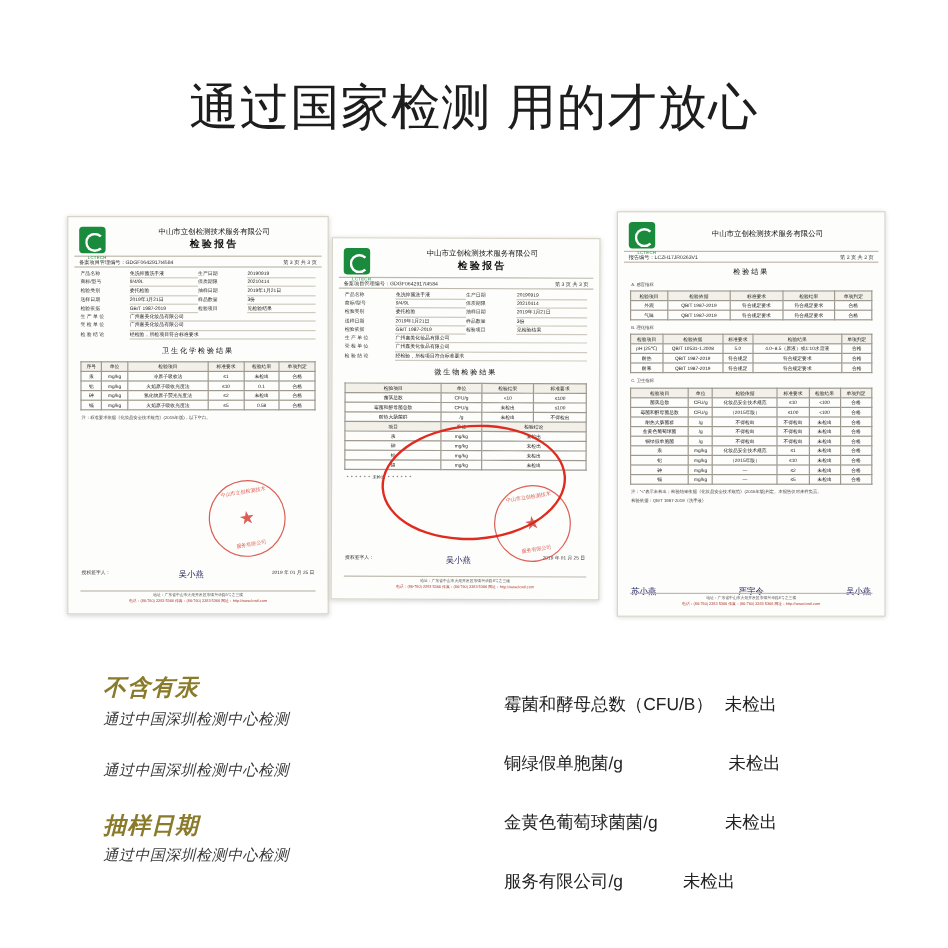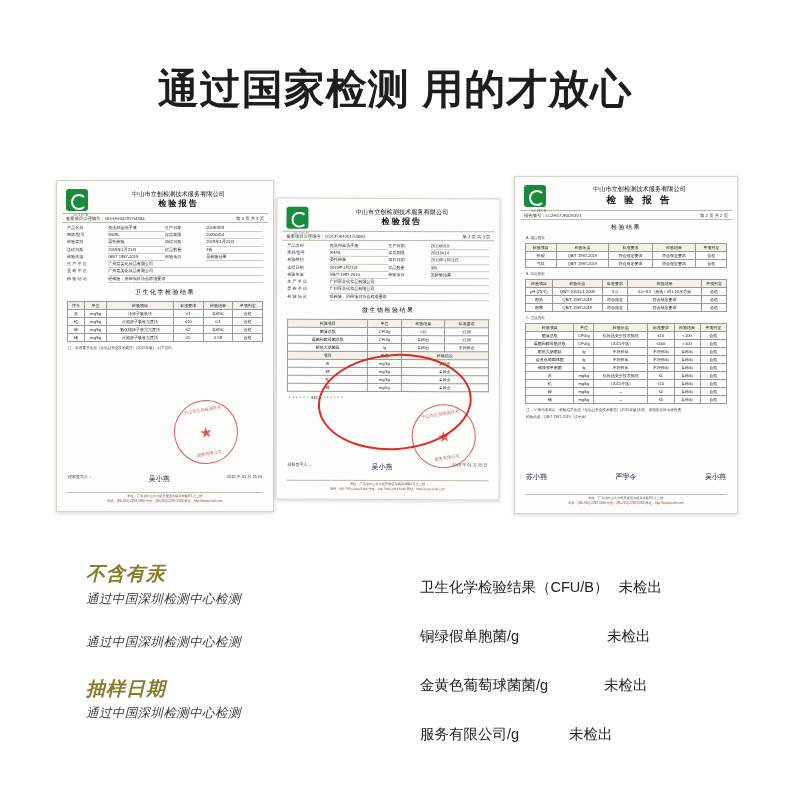--- a/index.html
+++ b/index.html
@@ -21,21 +21,21 @@
   }
 
   
   .headline {
     position: absolute;
     top: 62px;
     left: 0;
     width: 790px;
     text-align: center;
     font-size: 41px;
-    font-weight: bold;
+    font-weight: normal;
     letter-spacing: 1px;
     color: #1d1d1d;
     font-family: "Liberation Sans", sans-serif;
   }
 
   
   .certs {
     position: absolute;
     top: 170px;
     left: 0;
@@ -54,21 +54,20 @@
   .cert-c { left: 514px; top: 6px;   width: 222px; height: 336px; }
 
   .c-inner { position: absolute; inset: 5px; }
 
   
   .c-head {
     display: flex;
     align-items: center;
     padding: 3px 4px 2px 4px;
     border-bottom: 1px solid #bdb9ae;
-    font-family: Liberation Serif, serif;
   }
   .logo {
     width: 22px; height: 22px;
     background: #1a8a3c;
     border-radius: 3px;
     position: relative;
     flex: 0 0 auto;
     margin-right: 5px;
   }
   .logo:after {
@@ -600,21 +599,20 @@
     </div>
 
     <div class="cert cert-c">
       <div class="c-inner">
         <div class="c-head">
           <div class="logo">
             <div class="logo-txt">LCTECH</div>
           </div>
           <div class="c-title-wrap">
             <div class="c-company">中山市立创检测技术服务有限公司</div>
-            <div class="c-title big">检 验 报 告</div>
           </div>
         </div>
         <div class="c-subline">
           <span>报告编号：LCZH17JR0263V1</span>
           <span>第 2 页 共 2 页</span>
         </div>
 
         <div class="c-section-title">检验结果</div>
 
         <div class="note" style="padding-bottom:0">A. 感官指标</div>
@@ -760,21 +758,21 @@
                 <td>≤5</td>
                 <td>未检出</td>
                 <td>合格</td>
               </tr>
         </tbody>
           </table>
 
         <div class="note">注：“&lt;”表示未检出；检验结果依据《化妆品安全技术规范》(2015年版)判定。本报告仅对来样负责。</div>
         <div class="note" style="padding-top:0">检验依据：QB/T 1987-2019《洗手液》</div>
 
-        <div class="sig" style="bottom:26px">
+        <div class="sig" style="bottom:10px">
           <span>
             <span class="sig-hand">苏小燕</span>
           </span>
           <span>
             <span class="sig-hand">严宇令</span>
           </span>
           <span>
             <span class="sig-hand">吴小燕</span>
           </span>
         </div>
@@ -797,21 +795,21 @@
       <div class="claim-sub">通过中国深圳检测中心检测</div>
     </div>
     <div class="claim">
       <div class="claim-title">抽样日期</div>
       <div class="claim-sub">通过中国深圳检测中心检测</div>
     </div>
   </div>
 
   <div class="results">
     <div class="result-row r1">
-      <span class="result-name">卫生化学检验结果（CFU/B）</span>
+      <span class="result-name">霉菌和酵母总数（CFU/B）</span>
       <span class="result-val">未检出</span>
     </div>
     <div class="result-row r2">
       <span class="result-name">铜绿假单胞菌/g</span>
       <span class="result-val">未检出</span>
     </div>
     <div class="result-row r3">
       <span class="result-name">金黄色葡萄球菌菌/g</span>
       <span class="result-val">未检出</span>
     </div>

